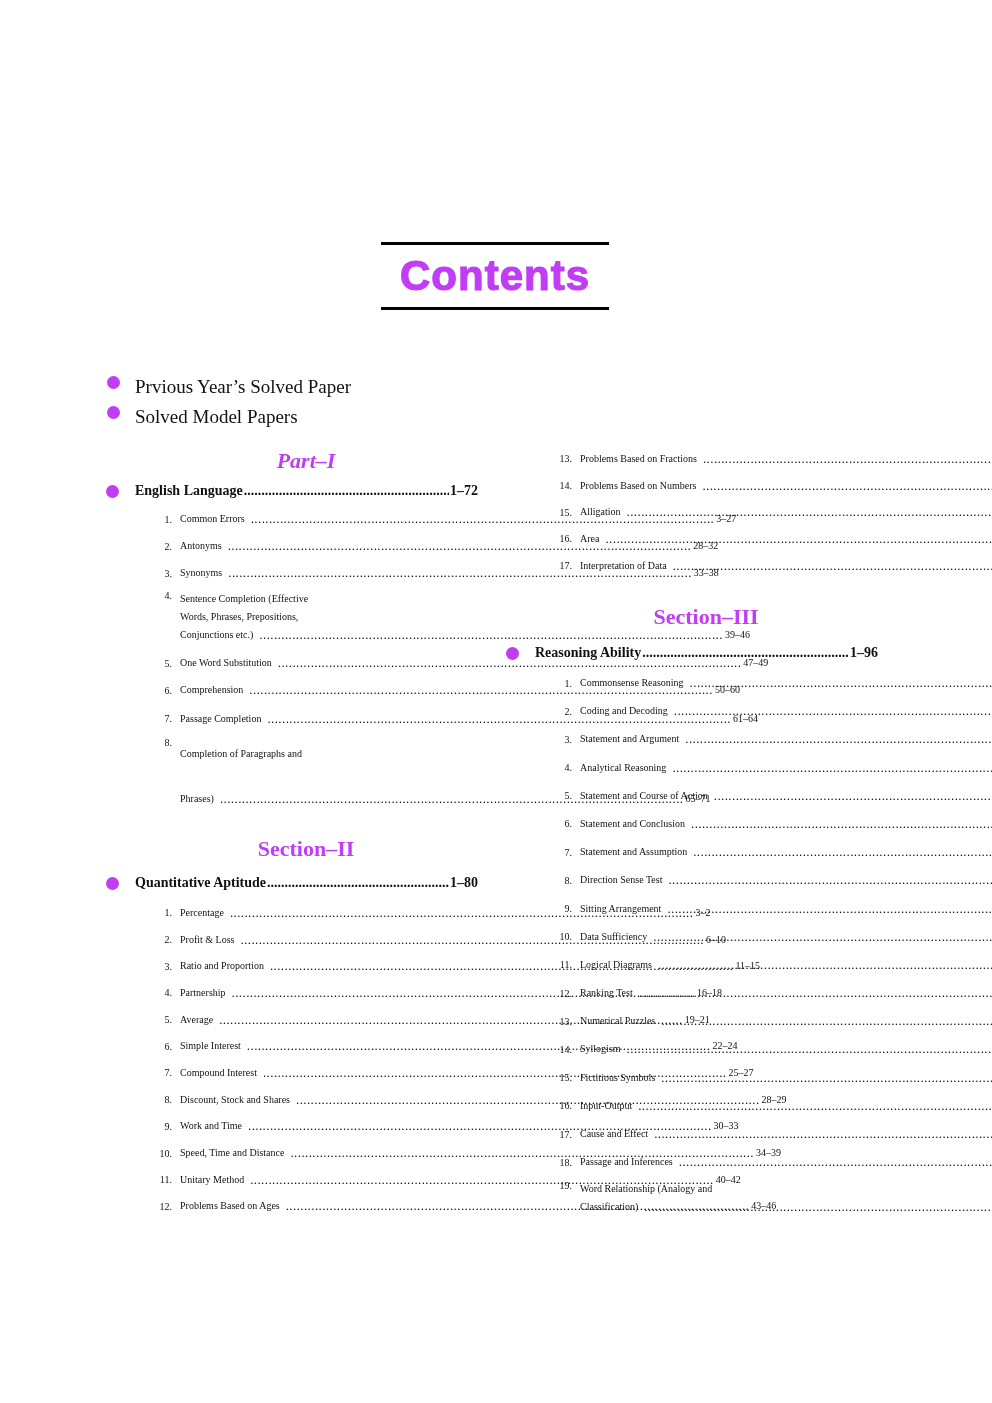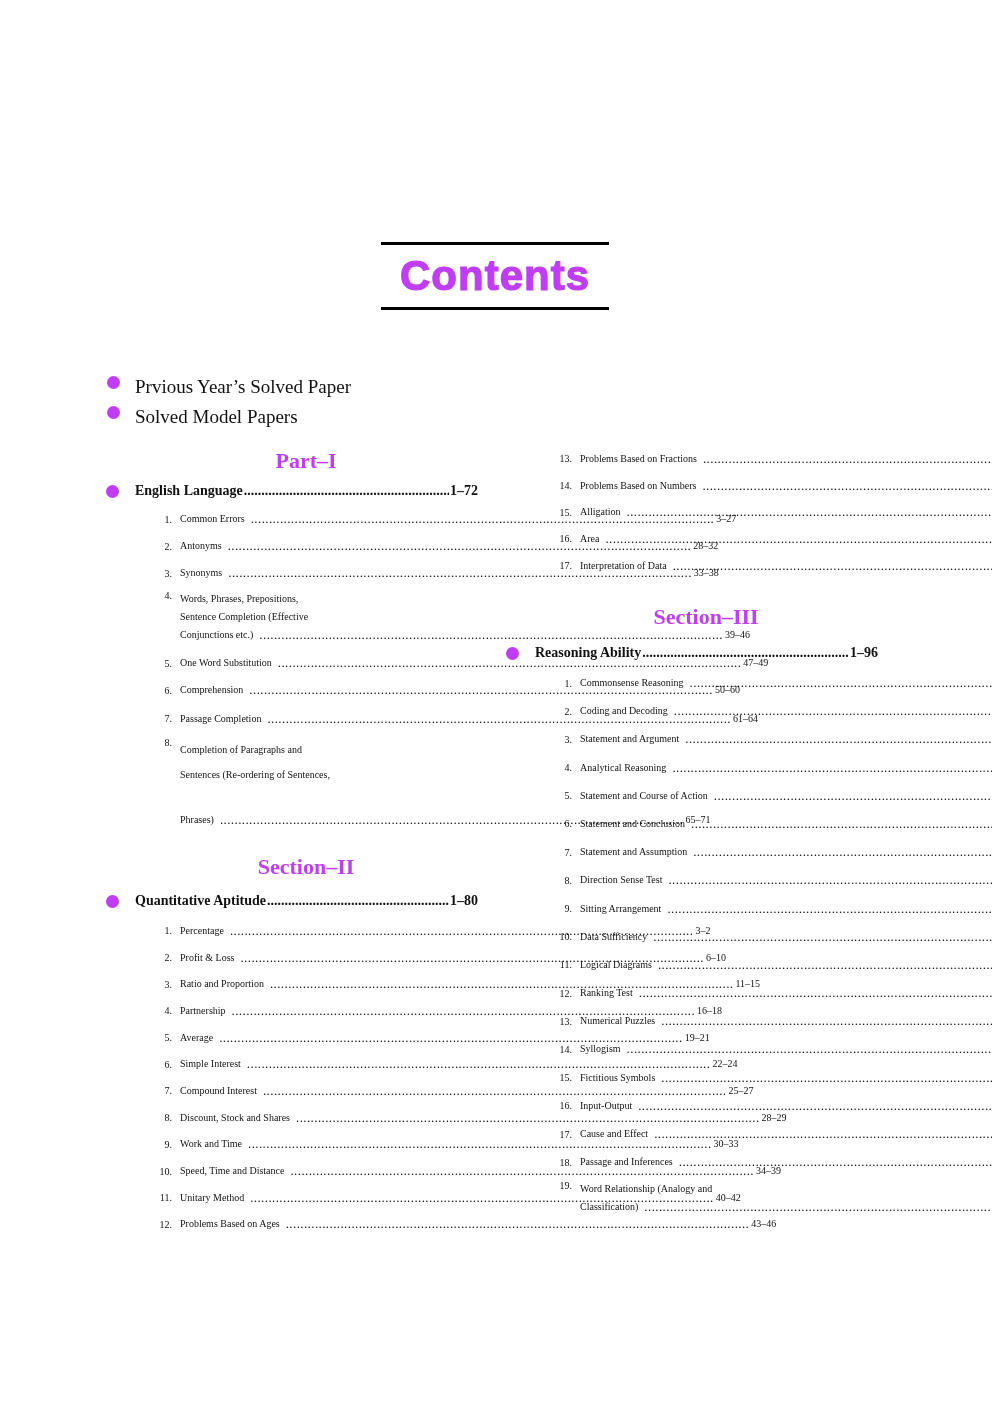--- a/index.html
+++ b/index.html
@@ -57,21 +57,21 @@
     <span class="bullet"></span>
     <span>Prvious Year’s Solved Paper</span>
   </div>
   <div class="top-item">
     <span class="bullet"></span>
     <span>Solved Model Papers</span>
   </div>
 </div>
 
 <div class="col col-left">
-  <div class="section-head" style="height:30px;line-height:30px;">Part–I</div>
+  <div class="section-head" style="height:30px;line-height:30px;font-style:italic;">Part–I</div>
   <div class="subject" style="height:30px;">
     <span class="bullet"></span>
     <span class="t">English Language</span>
     <span class="lead"></span>
     <span class="pg">1–72</span>
   </div>
   <div class="entries" id="e-part1">
       <div class="entry" style="min-height: 27px; align-items: center;">
         <span class="num" style="align-self: flex-start; padding-top: 4.5px;">1.</span>
         <div class="body">
@@ -98,22 +98,22 @@
           <div class="last">
             <span class="lbl">Synonyms</span>
             <span class="lead"></span>
             <span class="pg">33–38</span>
           </div>
         </div>
       </div>
       <div class="entry" style="min-height: 62px; align-items: center;">
         <span class="num" style="align-self: flex-start; padding-top: 0px;">4.</span>
         <div class="body" style="padding-top: 3px; padding-bottom: 5px;">
+          <span>Sentence Completion (Effective</span>
           <span>Words, Phrases, Prepositions,</span>
-          <span>Sentence Completion (Effective</span>
           <div class="last">
             <span class="lbl">Conjunctions etc.)</span>
             <span class="lead"></span>
             <span class="pg">39–46</span>
           </div>
         </div>
       </div>
       <div class="entry" style="min-height: 27px; align-items: center;">
         <span class="num" style="align-self: flex-start; padding-top: 4.5px;">5.</span>
         <div class="body">
@@ -141,21 +141,20 @@
             <span class="lbl">Passage Completion</span>
             <span class="lead"></span>
             <span class="pg">61–64</span>
           </div>
         </div>
       </div>
       <div class="entry" style="min-height: 86px; align-items: center;">
         <span class="num" style="align-self: flex-start; padding-top: 0px;">8.</span>
         <div class="body" style="padding-top: 3px; padding-bottom: 5px;">
           <span style="line-height: 25px;">Completion of Paragraphs and</span>
-          <span style="line-height: 25px;">Sentences (Re-ordering of Sentences,</span>
           <div class="last" style="line-height: 25px; margin-top: 20px;">
             <span class="lbl">Phrases)</span>
             <span class="lead"></span>
             <span class="pg">65–71</span>
           </div>
         </div>
       </div>
     </div>
 
   <div class="section-head" style="height:34px;line-height:34px;margin-top:12px;">Section–II</div>

